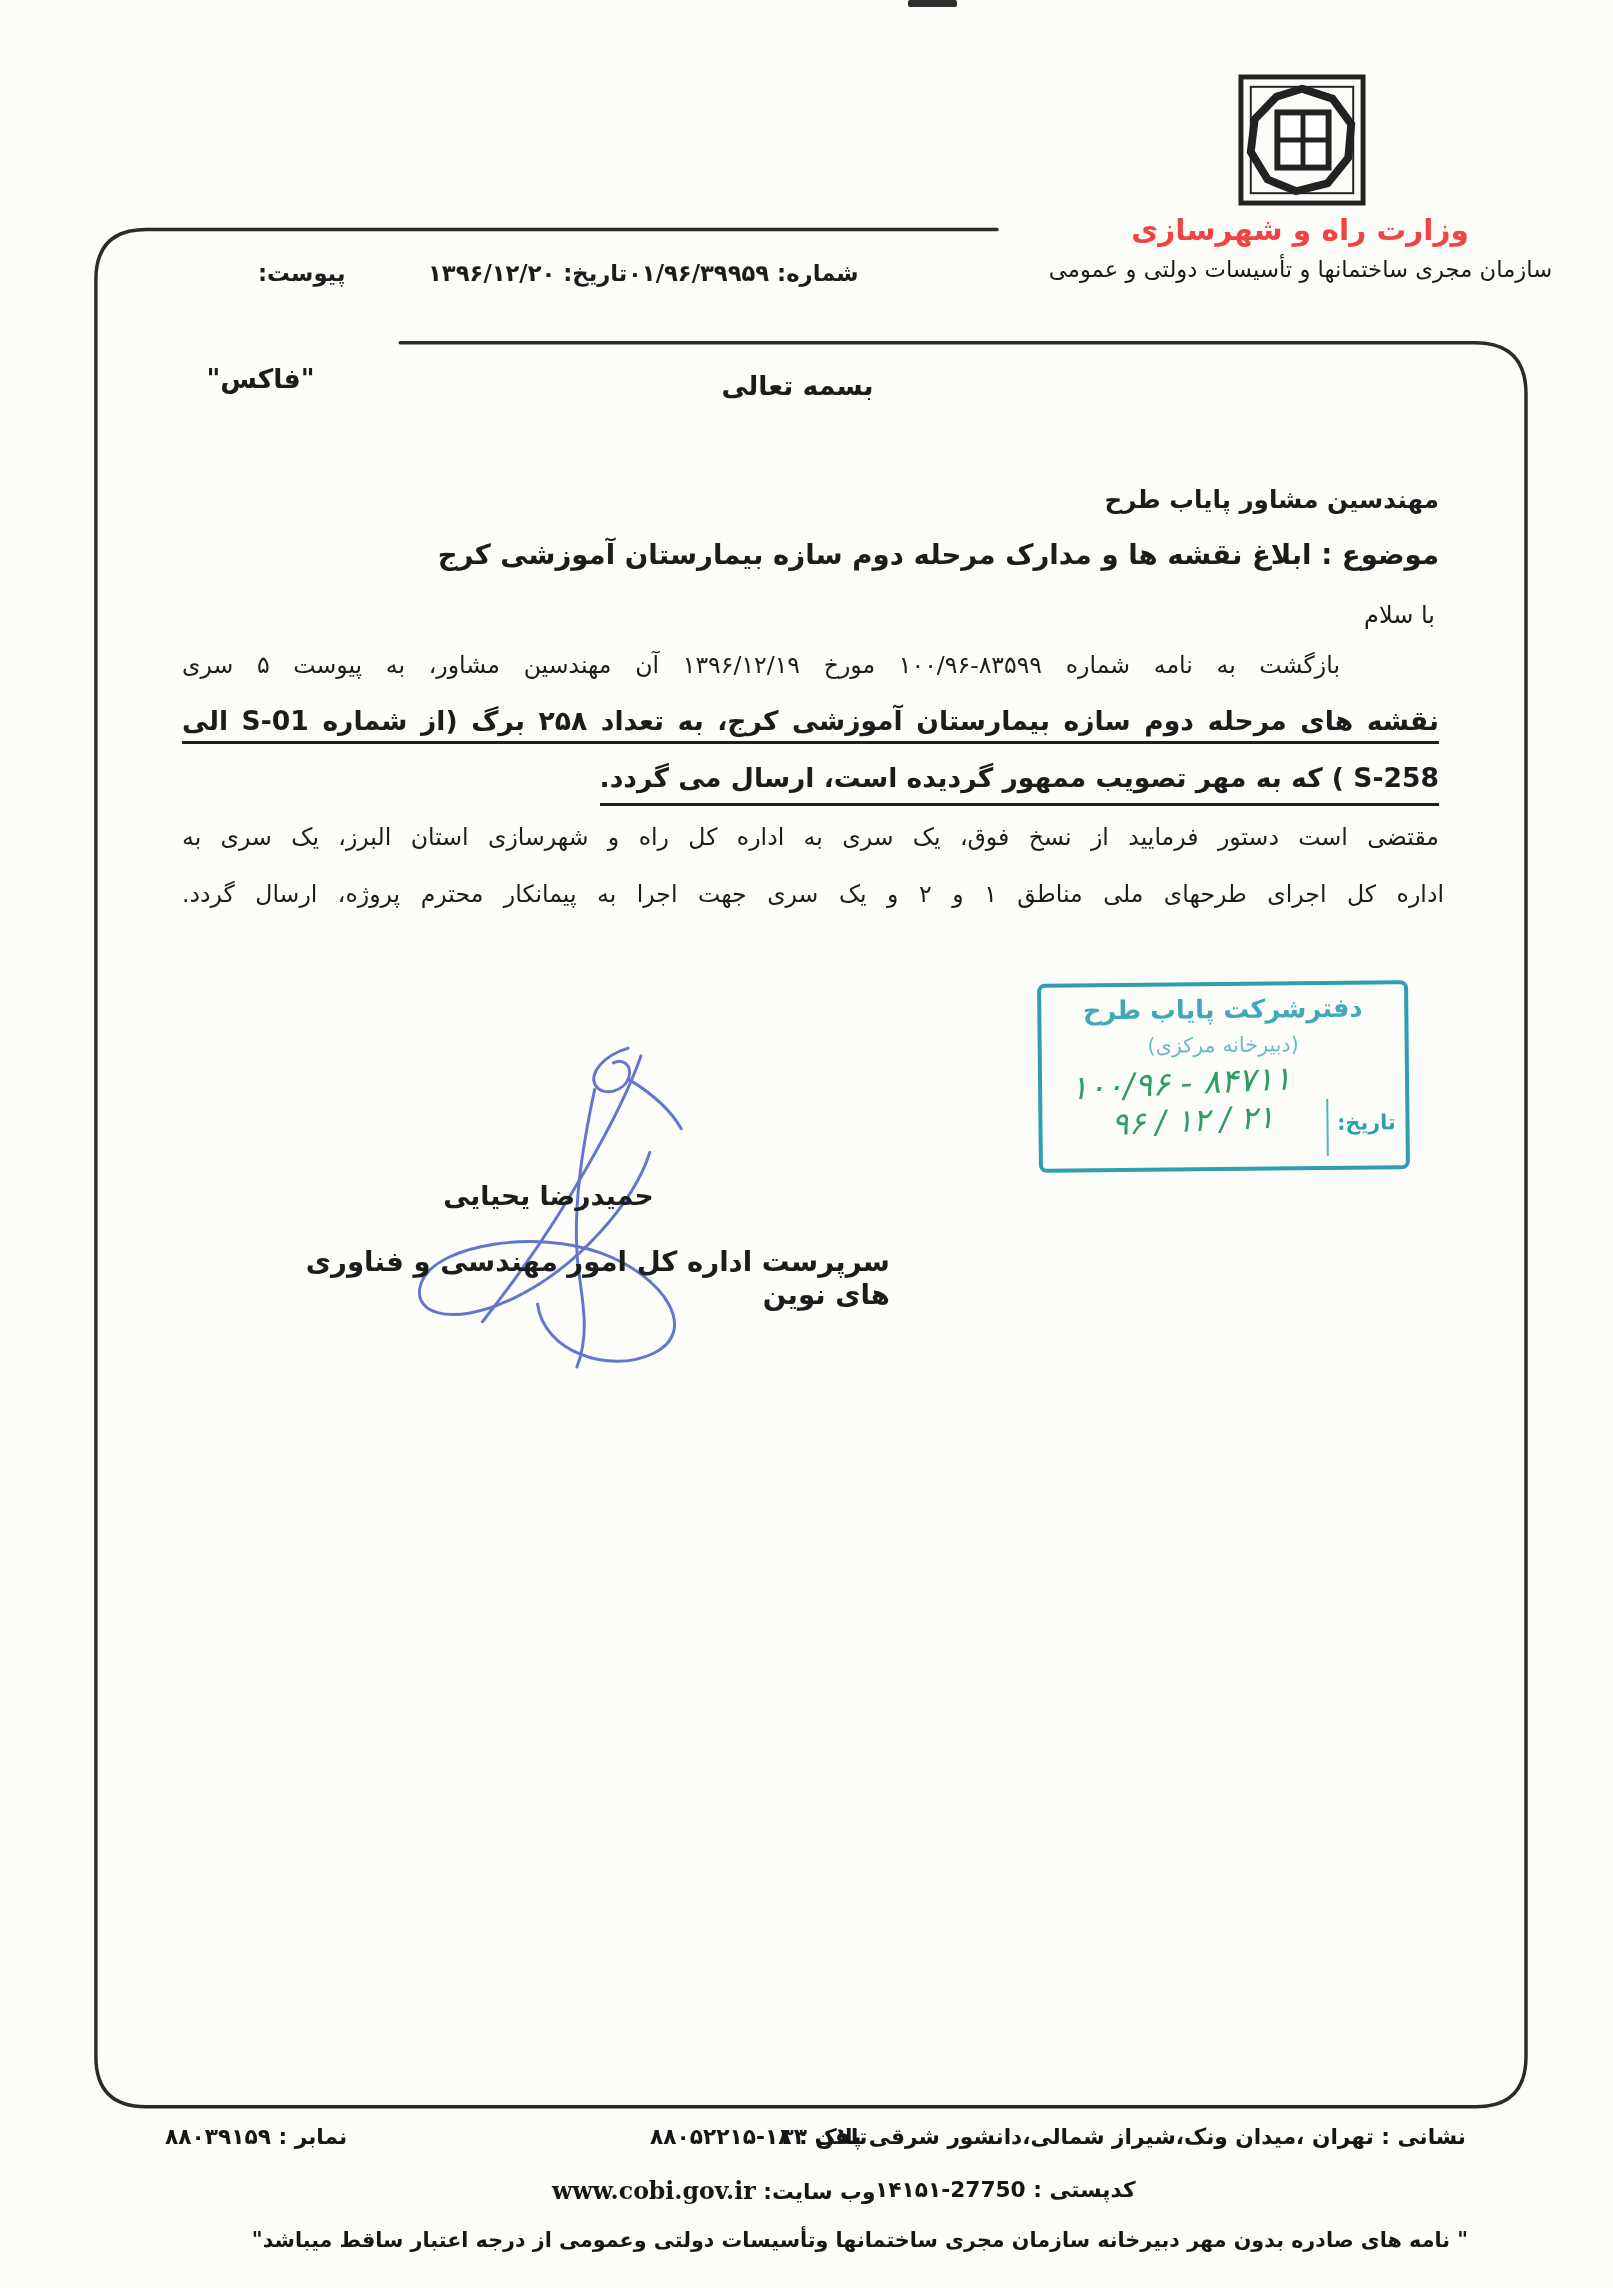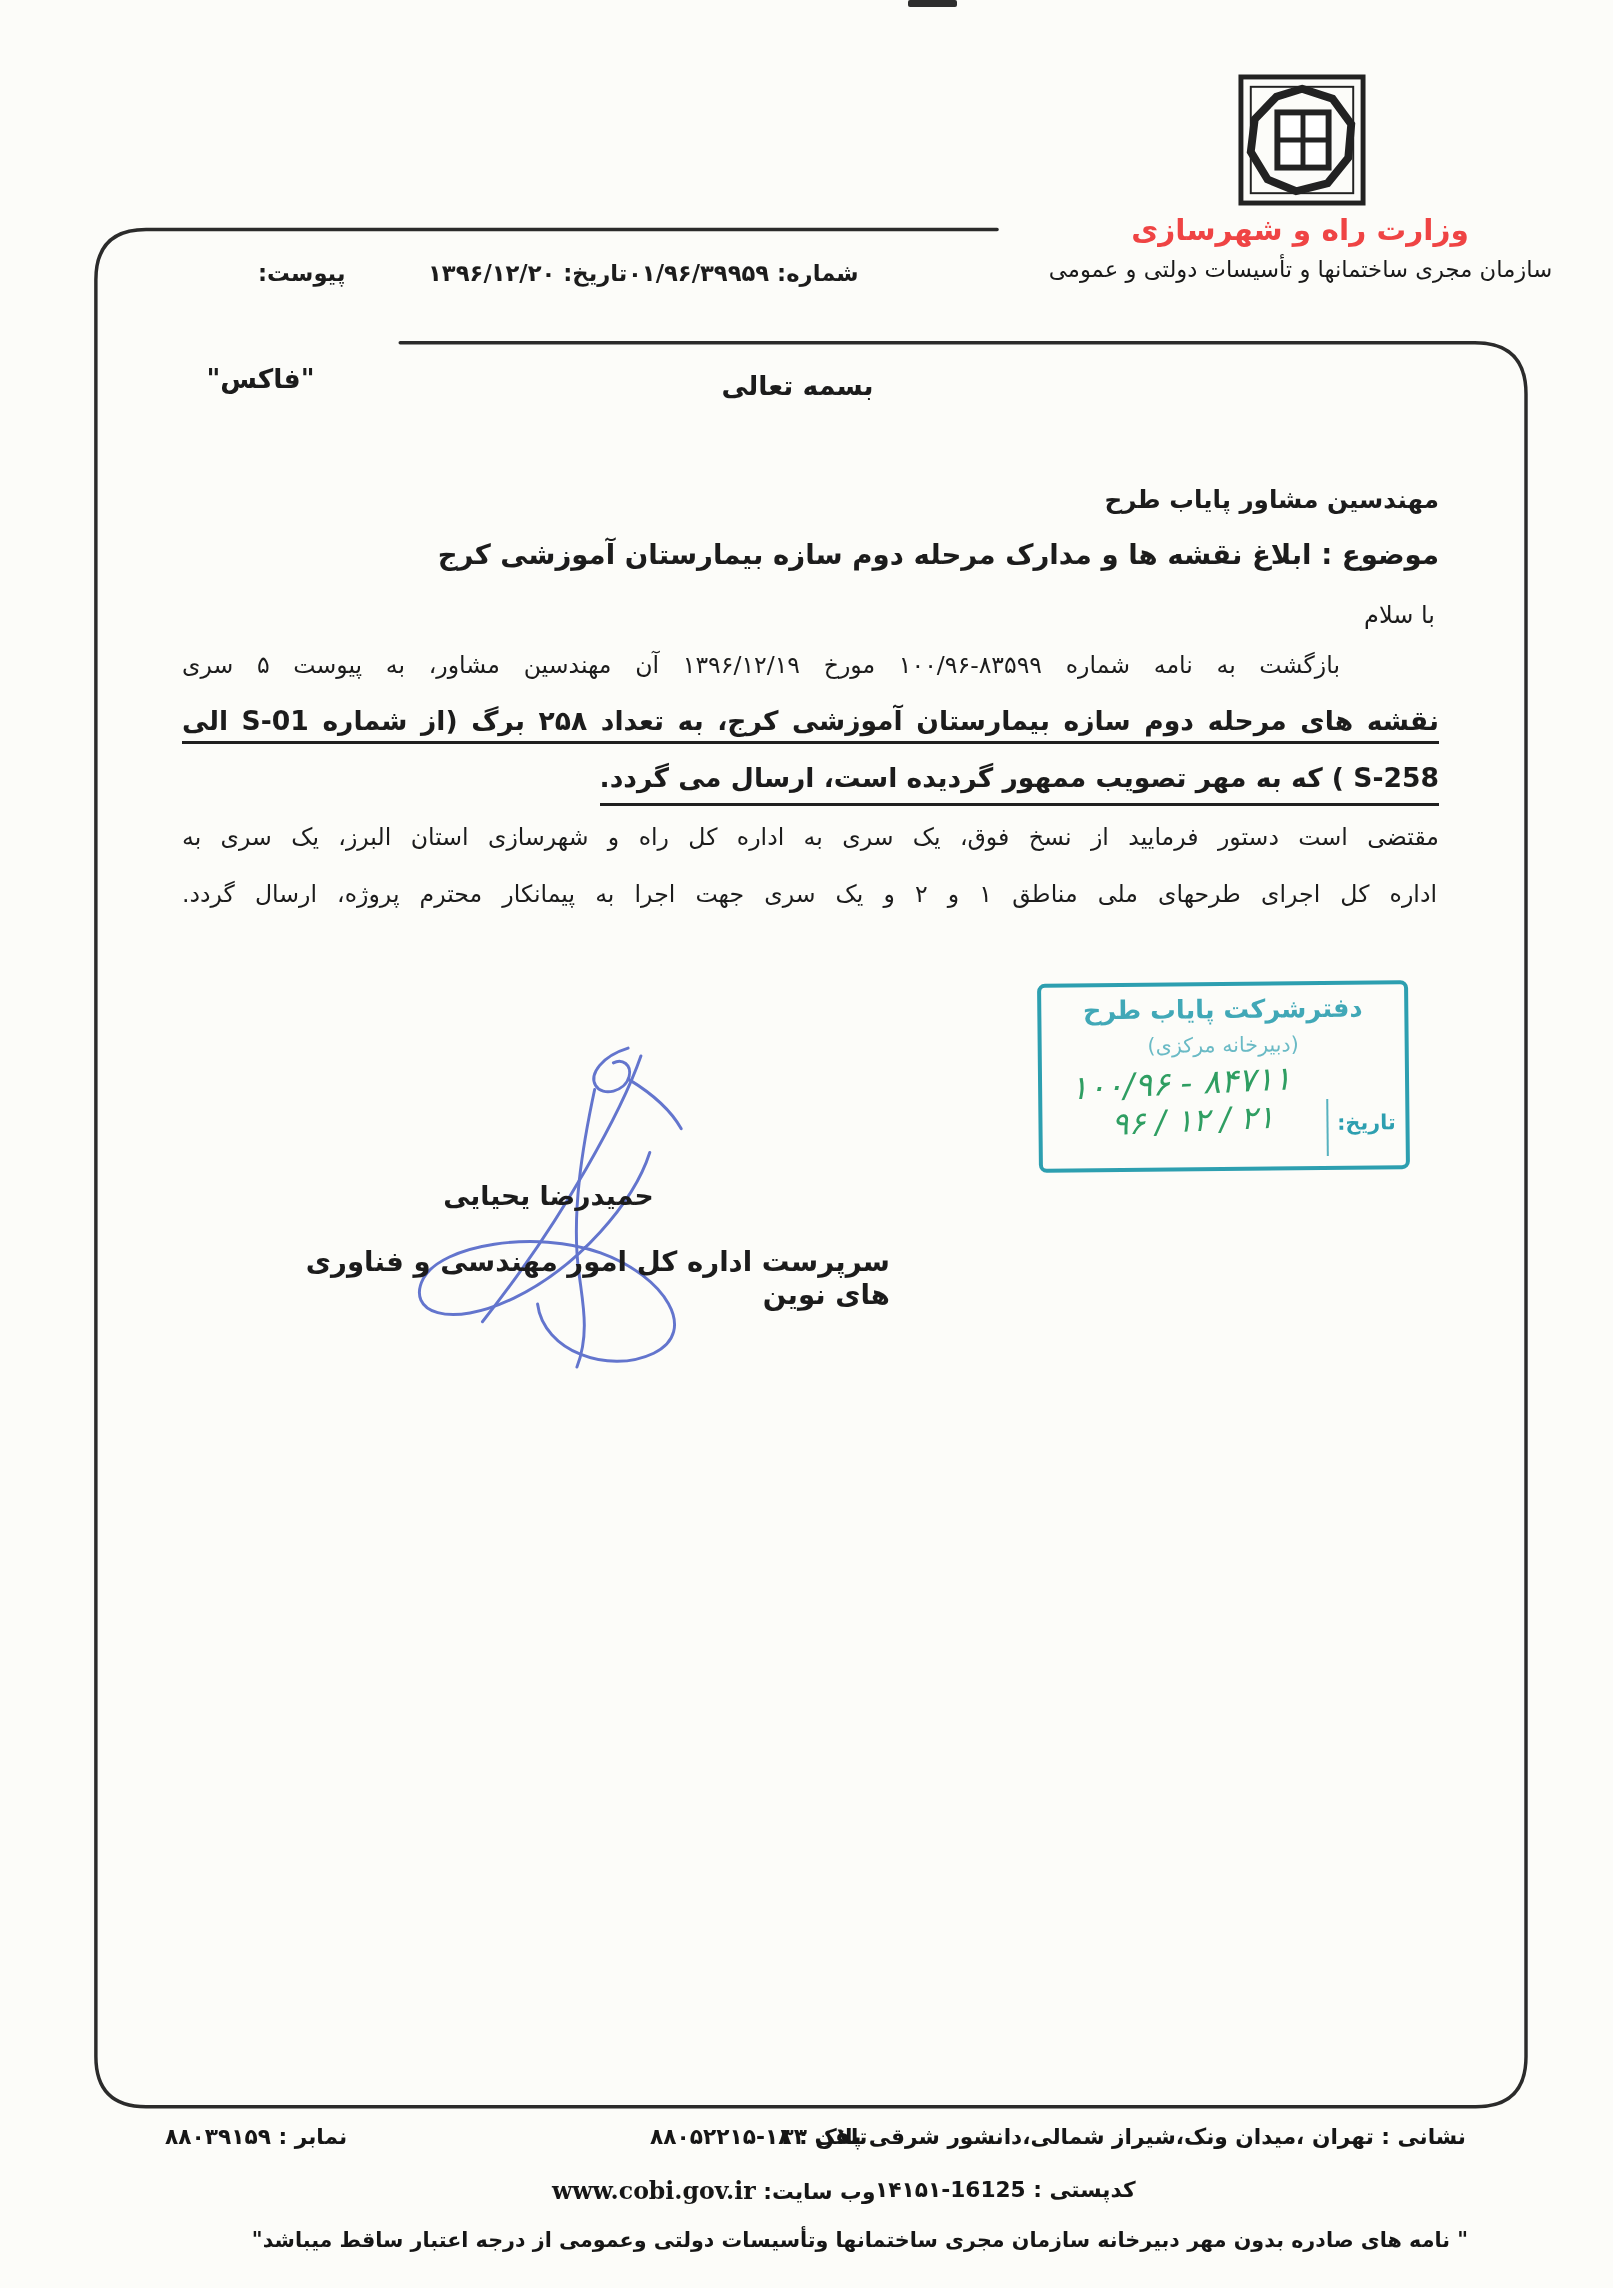--- a/index.html
+++ b/index.html
@@ -32,21 +32,21 @@
   .bline{direction:rtl; line-height:1.35;}
   .recipient{right:175px; top:483px; font-size:24.6px; font-weight:bold;}
   .subject{right:175px; top:536px; font-size:27.6px; font-weight:bold;}
   .salutation{right:179px; top:599px; font-size:24px;}
   .p1l1{left:182px; right:274px; top:650px; font-size:23.6px; text-align:justify; text-align-last:justify;}
   .p1l2{left:182px; right:175px; top:703px; font-size:26.6px; font-weight:bold; text-align:justify; text-align-last:justify;
         padding-bottom:2px; border-bottom:3px solid #1f1f1f;}
   .p1l3{left:182px; right:175px; top:760px; font-size:26.6px; font-weight:bold; text-align:right;}
   .p1l3 .u{border-bottom:3px solid #1f1f1f; padding-bottom:10px;}
   .p2l1{left:182px; right:175px; top:822px; font-size:23.6px; text-align:justify; text-align-last:justify;}
-  .p2l2{left:182px; right:177px; top:879px; font-size:23.6px; text-align:justify; text-align-last:justify;}
+  .p2l2{left:182px; right:170px; top:879px; font-size:23.6px; text-align:justify; text-align-last:justify;}
   
   .stamp{
     left:1038px; top:982px; width:363px; height:181px;
     border:4.9px solid #2d9fb0; border-radius:7.9px;
     transform:rotate(-0.6deg);
     color:#2d9fb0;
   }
   .stamp-l1{left:0; right:0; top:7.9px; text-align:center; font-size:25.6px; font-weight:bold; opacity:.9; letter-spacing:1px;}
   .stamp-l2{left:0; right:0; top:47px; text-align:center; font-size:20.7px; opacity:.7;}
   .stamp-ref{left:27.6px; top:77px; font-size:33px; color:#2f9e62; direction:ltr; unicode-bidi:isolate;
@@ -136,21 +136,21 @@
       <path d="M247,46 C270,60 290,78 300,96"></path>
     </g>
   </svg>
 
   <div class="abs sig-name">حمیدرضا یحیایی</div>
   <div class="abs sig-title">سرپرست اداره کل امور مهندسی و  فناوری های نوین</div>
 
   <div class="abs foot f-address">نشانی : تهران ،میدان ونک،شیراز شمالی،دانشور شرقی پلاک ۳۳</div>
   <div class="abs foot f-phone">تلفن : ۱۸-۸۸۰۵۲۲۱۵</div>
   <div class="abs foot f-fax">نمابر : ۸۸۰۳۹۱۵۹</div>
-  <div class="abs foot f-postal">کدپستی : 16125-۱۴۱۵۱</div>
+  <div class="abs foot f-postal">کدپستی : 27750-۱۴۱۵۱</div>
   <div class="abs foot f-web">
     <span>وب سایت:</span>
     <span class="url">www.cobi.gov.ir</span>
   </div>
   <div class="abs foot f-disclaimer">" نامه های صادره بدون مهر دبیرخانه سازمان مجری ساختمانها وتأسیسات دولتی وعمومی از درجه اعتبار ساقط میباشد"</div>
 
 </div>
 
 
 </body></html>

